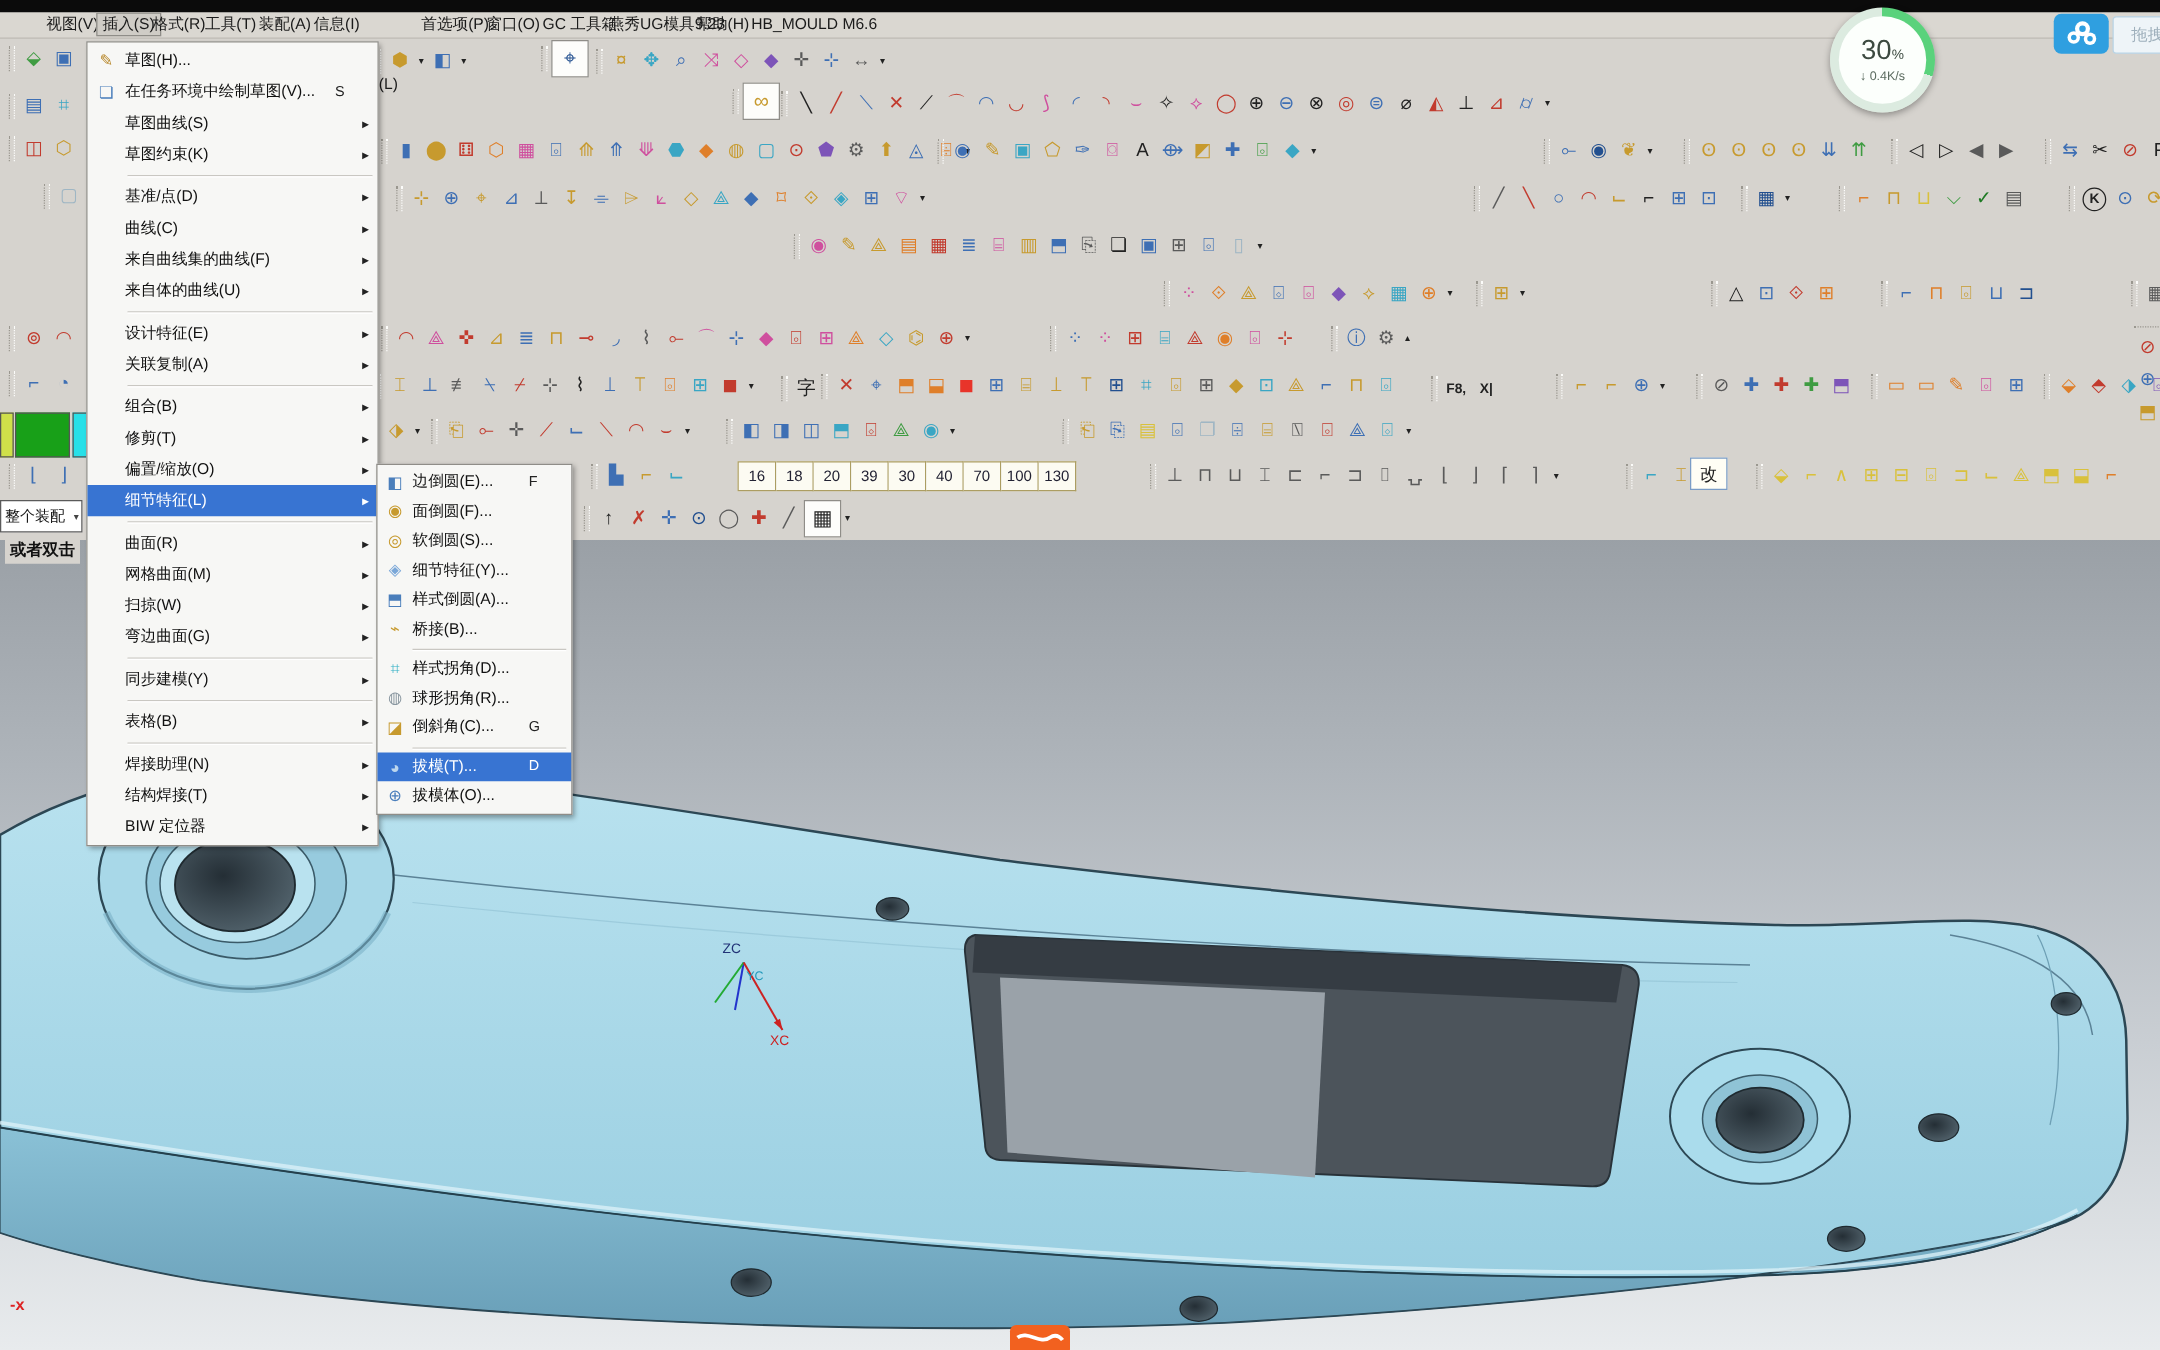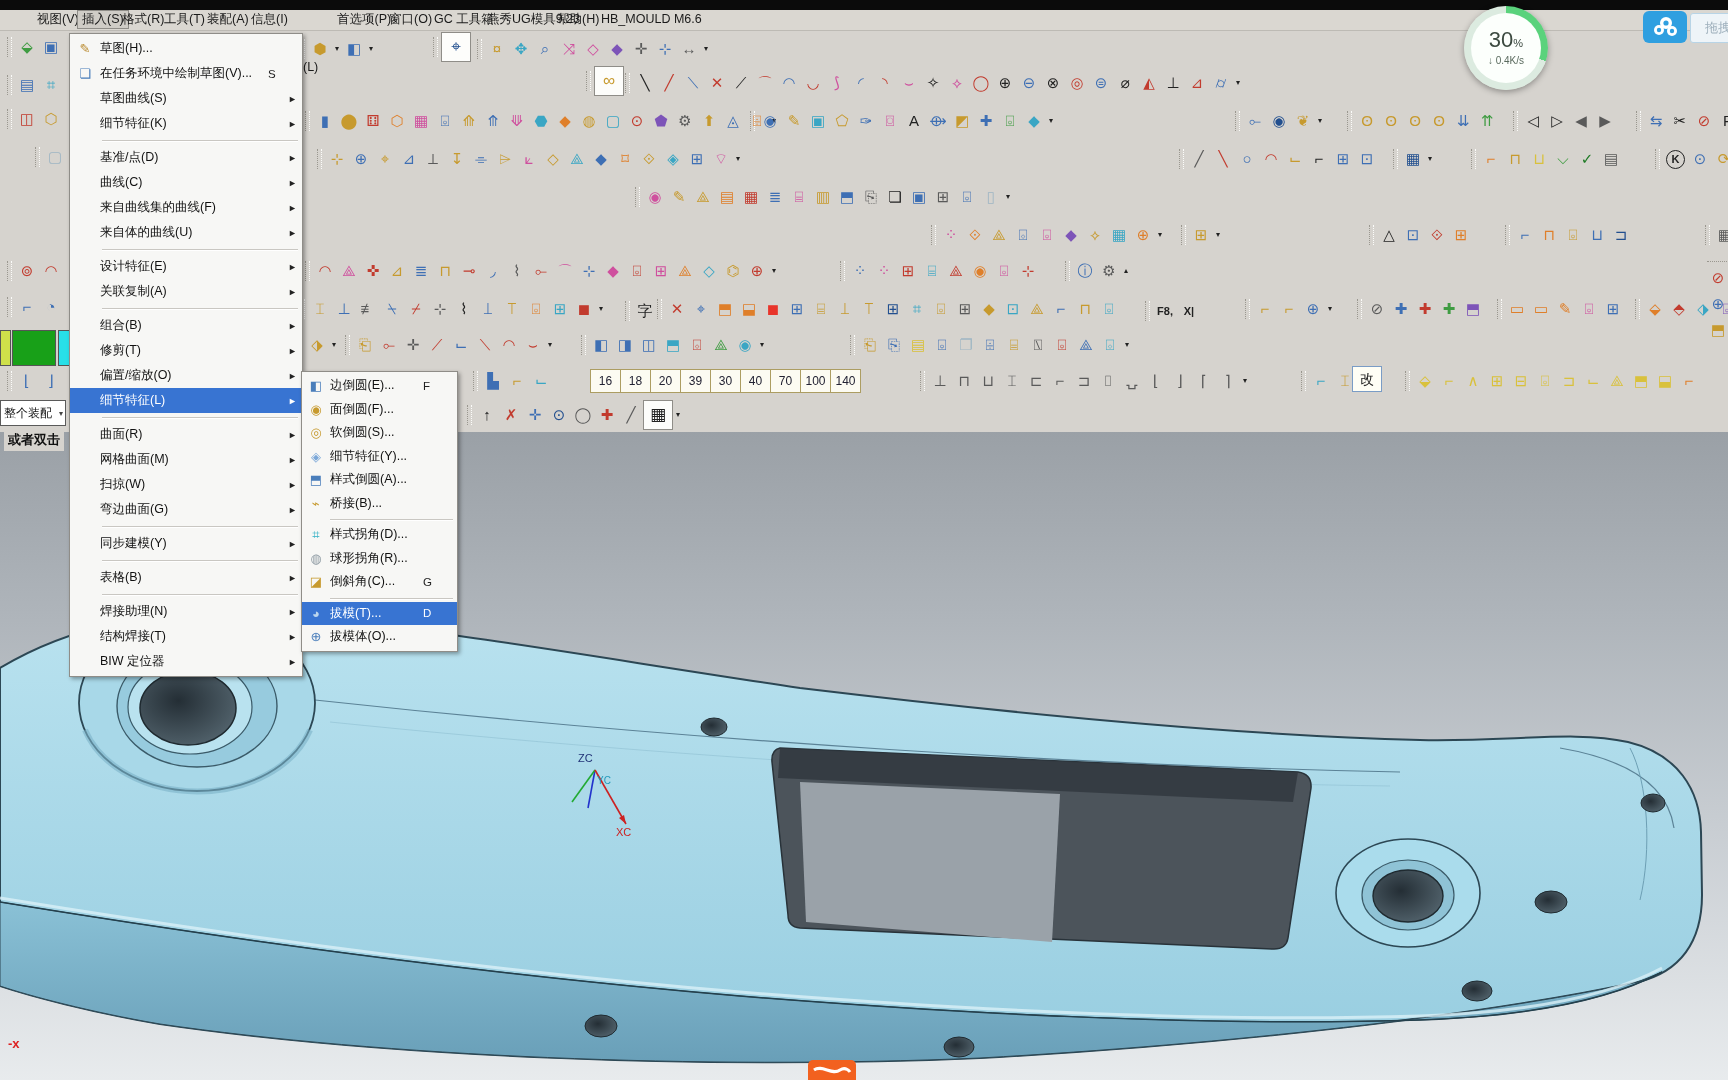--- a/index.html
+++ b/index.html
@@ -539,21 +539,21 @@
 
   <div class="numbers" id="numbers">
       <div class="numbox">16</div>
       <div class="numbox">18</div>
       <div class="numbox">20</div>
       <div class="numbox">39</div>
       <div class="numbox">30</div>
       <div class="numbox">40</div>
       <div class="numbox">70</div>
       <div class="numbox">100</div>
-      <div class="numbox">140</div>
+      <div class="numbox">130</div>
     </div>
   <div class="gai">改</div>
 
   <div class="scope-box">
     <span class="val">整个装配</span>
     <span class="arr">▾</span>
   </div>
   <div class="prompt">或者双击</div>
 
   <div class="canvas">
@@ -650,21 +650,21 @@
         <span class="mi-arrow"></span>
       </div>
       <div class="menu-item">
         <span class="mi-icon"></span>
         <span class="mi-label">草图曲线(S)</span>
         <span class="mi-short"></span>
         <span class="mi-arrow">►</span>
       </div>
       <div class="menu-item">
         <span class="mi-icon"></span>
-        <span class="mi-label">细节特征(K)</span>
+        <span class="mi-label">草图约束(K)</span>
         <span class="mi-short"></span>
         <span class="mi-arrow">►</span>
       </div>
       <div class="menu-sep"></div>
       <div class="menu-item">
         <span class="mi-icon"></span>
         <span class="mi-label">基准/点(D)</span>
         <span class="mi-short"></span>
         <span class="mi-arrow">►</span>
       </div>

